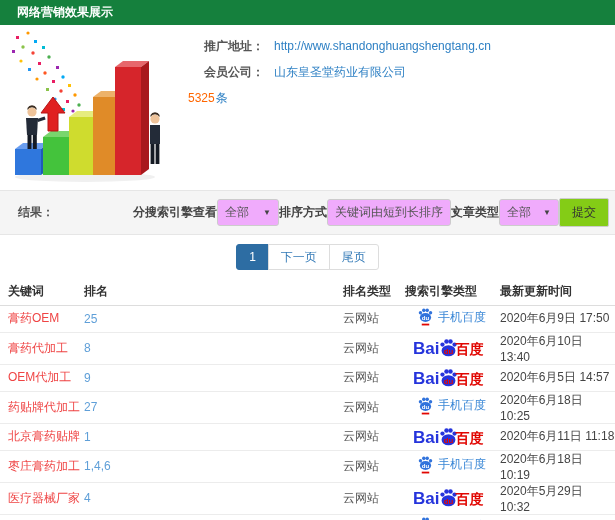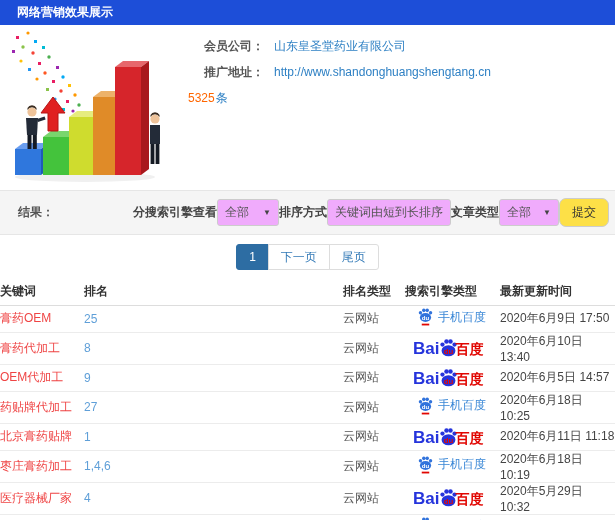--- a/index.html
+++ b/index.html
@@ -7,21 +7,21 @@
   body {
     font-family: "Liberation Sans", "DejaVu Sans", sans-serif;
     font-size: 12px;
     color: #444;
     background: #fff;
   }
   #app { width: 615px; height: 520px; overflow: hidden; position: relative; background: #fff; }
 
   
   .titlebar {
-    height: 25px; background: #1d4ed8; color: #fff;
+    height: 25px; background: #15803d; color: #fff;
     line-height: 25px; padding-left: 17px;
     font-size: 12px; font-weight: bold;
   }
 
   
   .info-section { position: relative; height: 165px; background: #fff; }
   .illustration { position: absolute; left: 5px; top: 2px; }
   .info-rows { position: absolute; left: 178px; top: 8px; }
   .info-row { height: 26px; display: flex; align-items: center; }
   .info-label { width: 86px; text-align: right; color: #555; font-weight: bold; }
@@ -43,21 +43,21 @@
   .select-box {
     background: #f0abfc; border: 1px solid #ccc; border-radius: 3px;
     height: 27px; display: flex; align-items: center;
     padding: 0 7px; color: #555; cursor: pointer; white-space: nowrap;
   }
   .select-box .caret { margin-left: auto; font-size: 8px; color: #444; padding-left: 8px; }
   .sb-engine { width: 62px; }
   .sb-sort { width: 124px; }
   .sb-article { width: 60px; }
   .submit-btn {
-    height: 29px; background: #fde047; border: 1px solid #ccc; border-radius: 7px;
+    height: 29px; background: #84cc16; border: 1px solid #ccc; border-radius: 2px;
     padding: 0 12px; color: #333; font-size: 12px; cursor: pointer;
     font-family: inherit;
   }
 
   
   .pagination-wrap { height: 43px; display: flex; align-items: center; justify-content: center; }
   .pagination { display: flex; }
   .page-link {
     border: 1px solid #ddd; background: #fff; color: #337ab7;
     padding: 5px 12px; margin-left: -1px; text-decoration: none; cursor: pointer;
@@ -67,21 +67,21 @@
   .page-link.last { border-radius: 0 3px 3px 0; }
   .page-link.active { background: #2d6da3; border-color: #2d6da3; color: #fff; }
 
   
   table { width: 615px; border-collapse: collapse; font-size: 12px; table-layout: fixed; }
   th {
     text-align: left; font-weight: bold; color: #333;
     height: 27px; border-bottom: 1px solid #ddd; padding: 0;
   }
   td { height: 27px; border-bottom: 1px solid #ececec; padding: 0; color: #444; }
-  th.c-keyword, td.c-keyword { }
+  th.c-keyword, td.c-keyword { padding-left: 8px; }
   td.c-keyword { color: #ef4444; }
   .rank-link { color: #5f9fd8; text-decoration: none; cursor: pointer; }
   td.c-ranktype { color: #555; }
   td.c-date { color: #444; }
 
   
   .engine-flex { display: flex; align-items: center; }
   .mobile-logo { display: inline-flex; align-items: center; padding-left: 13px; }
   .mb-label { color: #3a87d6; margin-left: 5px; }
   .baidu-logo { display: inline-flex; align-items: flex-end; padding-left: 8px; }
@@ -178,26 +178,26 @@
         <circle cx="150" cy="92" r="4.6" fill="#eec39a"></circle>
         <path d="M145.5,90 a5,5 0 0 1 9,0 l0,-2 a5,5 0 0 0 -9,0 z" fill="#3a2c20"></path>
         <polygon points="145,98 155,98 155,117 145,117" fill="#232b38"></polygon>
         <rect x="145.6" y="117" width="3.8" height="20" fill="#141a24"></rect>
         <rect x="150.6" y="117" width="3.8" height="20" fill="#141a24"></rect>
       </g>
     </svg>
 
     <div class="info-rows">
       <div class="info-row">
+        <span class="info-label">推广地址：</span>
+        <a class="info-value info-link">http://www.shandonghuangshengtang.cn</a>
+      </div>
+      <div class="info-row">
         <span class="info-label">会员公司：</span>
         <a class="info-value info-link">山东皇圣堂药业有限公司</a>
-      </div>
-      <div class="info-row">
-        <span class="info-label">推广地址：</span>
-        <a class="info-value info-link">http://www.shandonghuangshengtang.cn</a>
       </div>
       <div class="info-row">
         <span class="info-value">
           <span class="rank-total-num">5325</span><span class="rank-total-unit">条</span>
         </span>
       </div>
     </div>
   </div>
 
   <div class="filter-bar">

